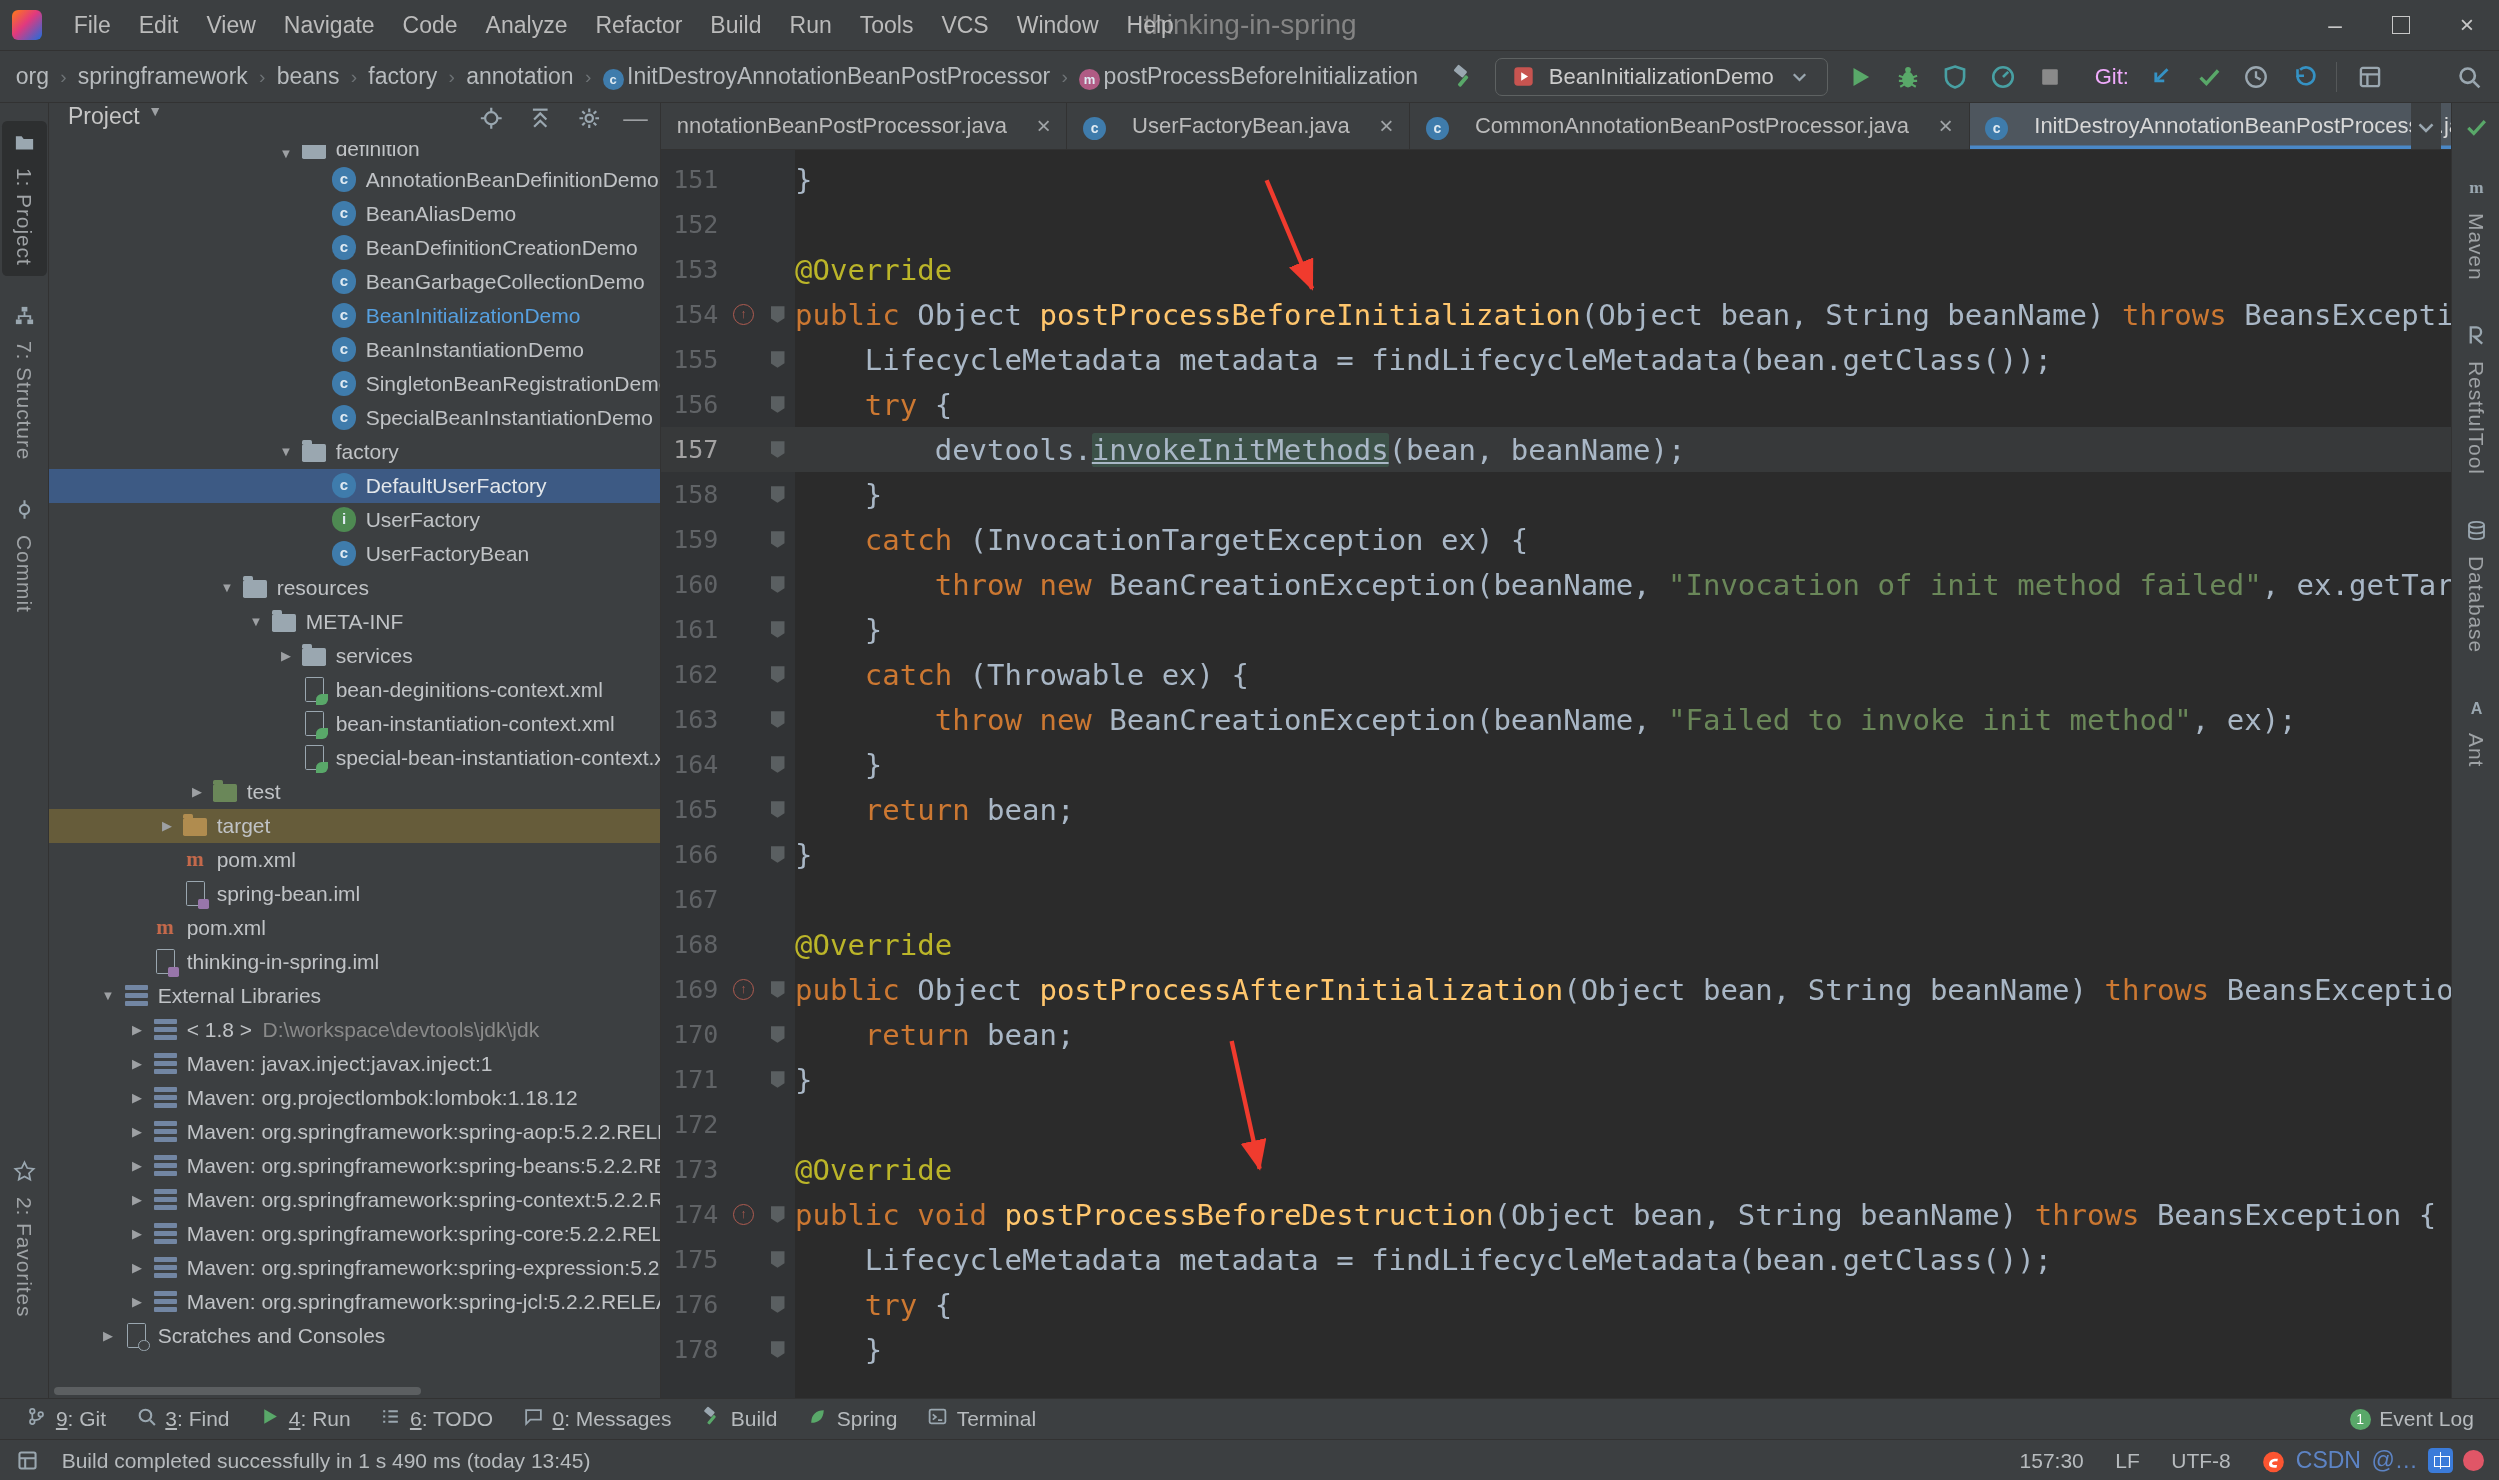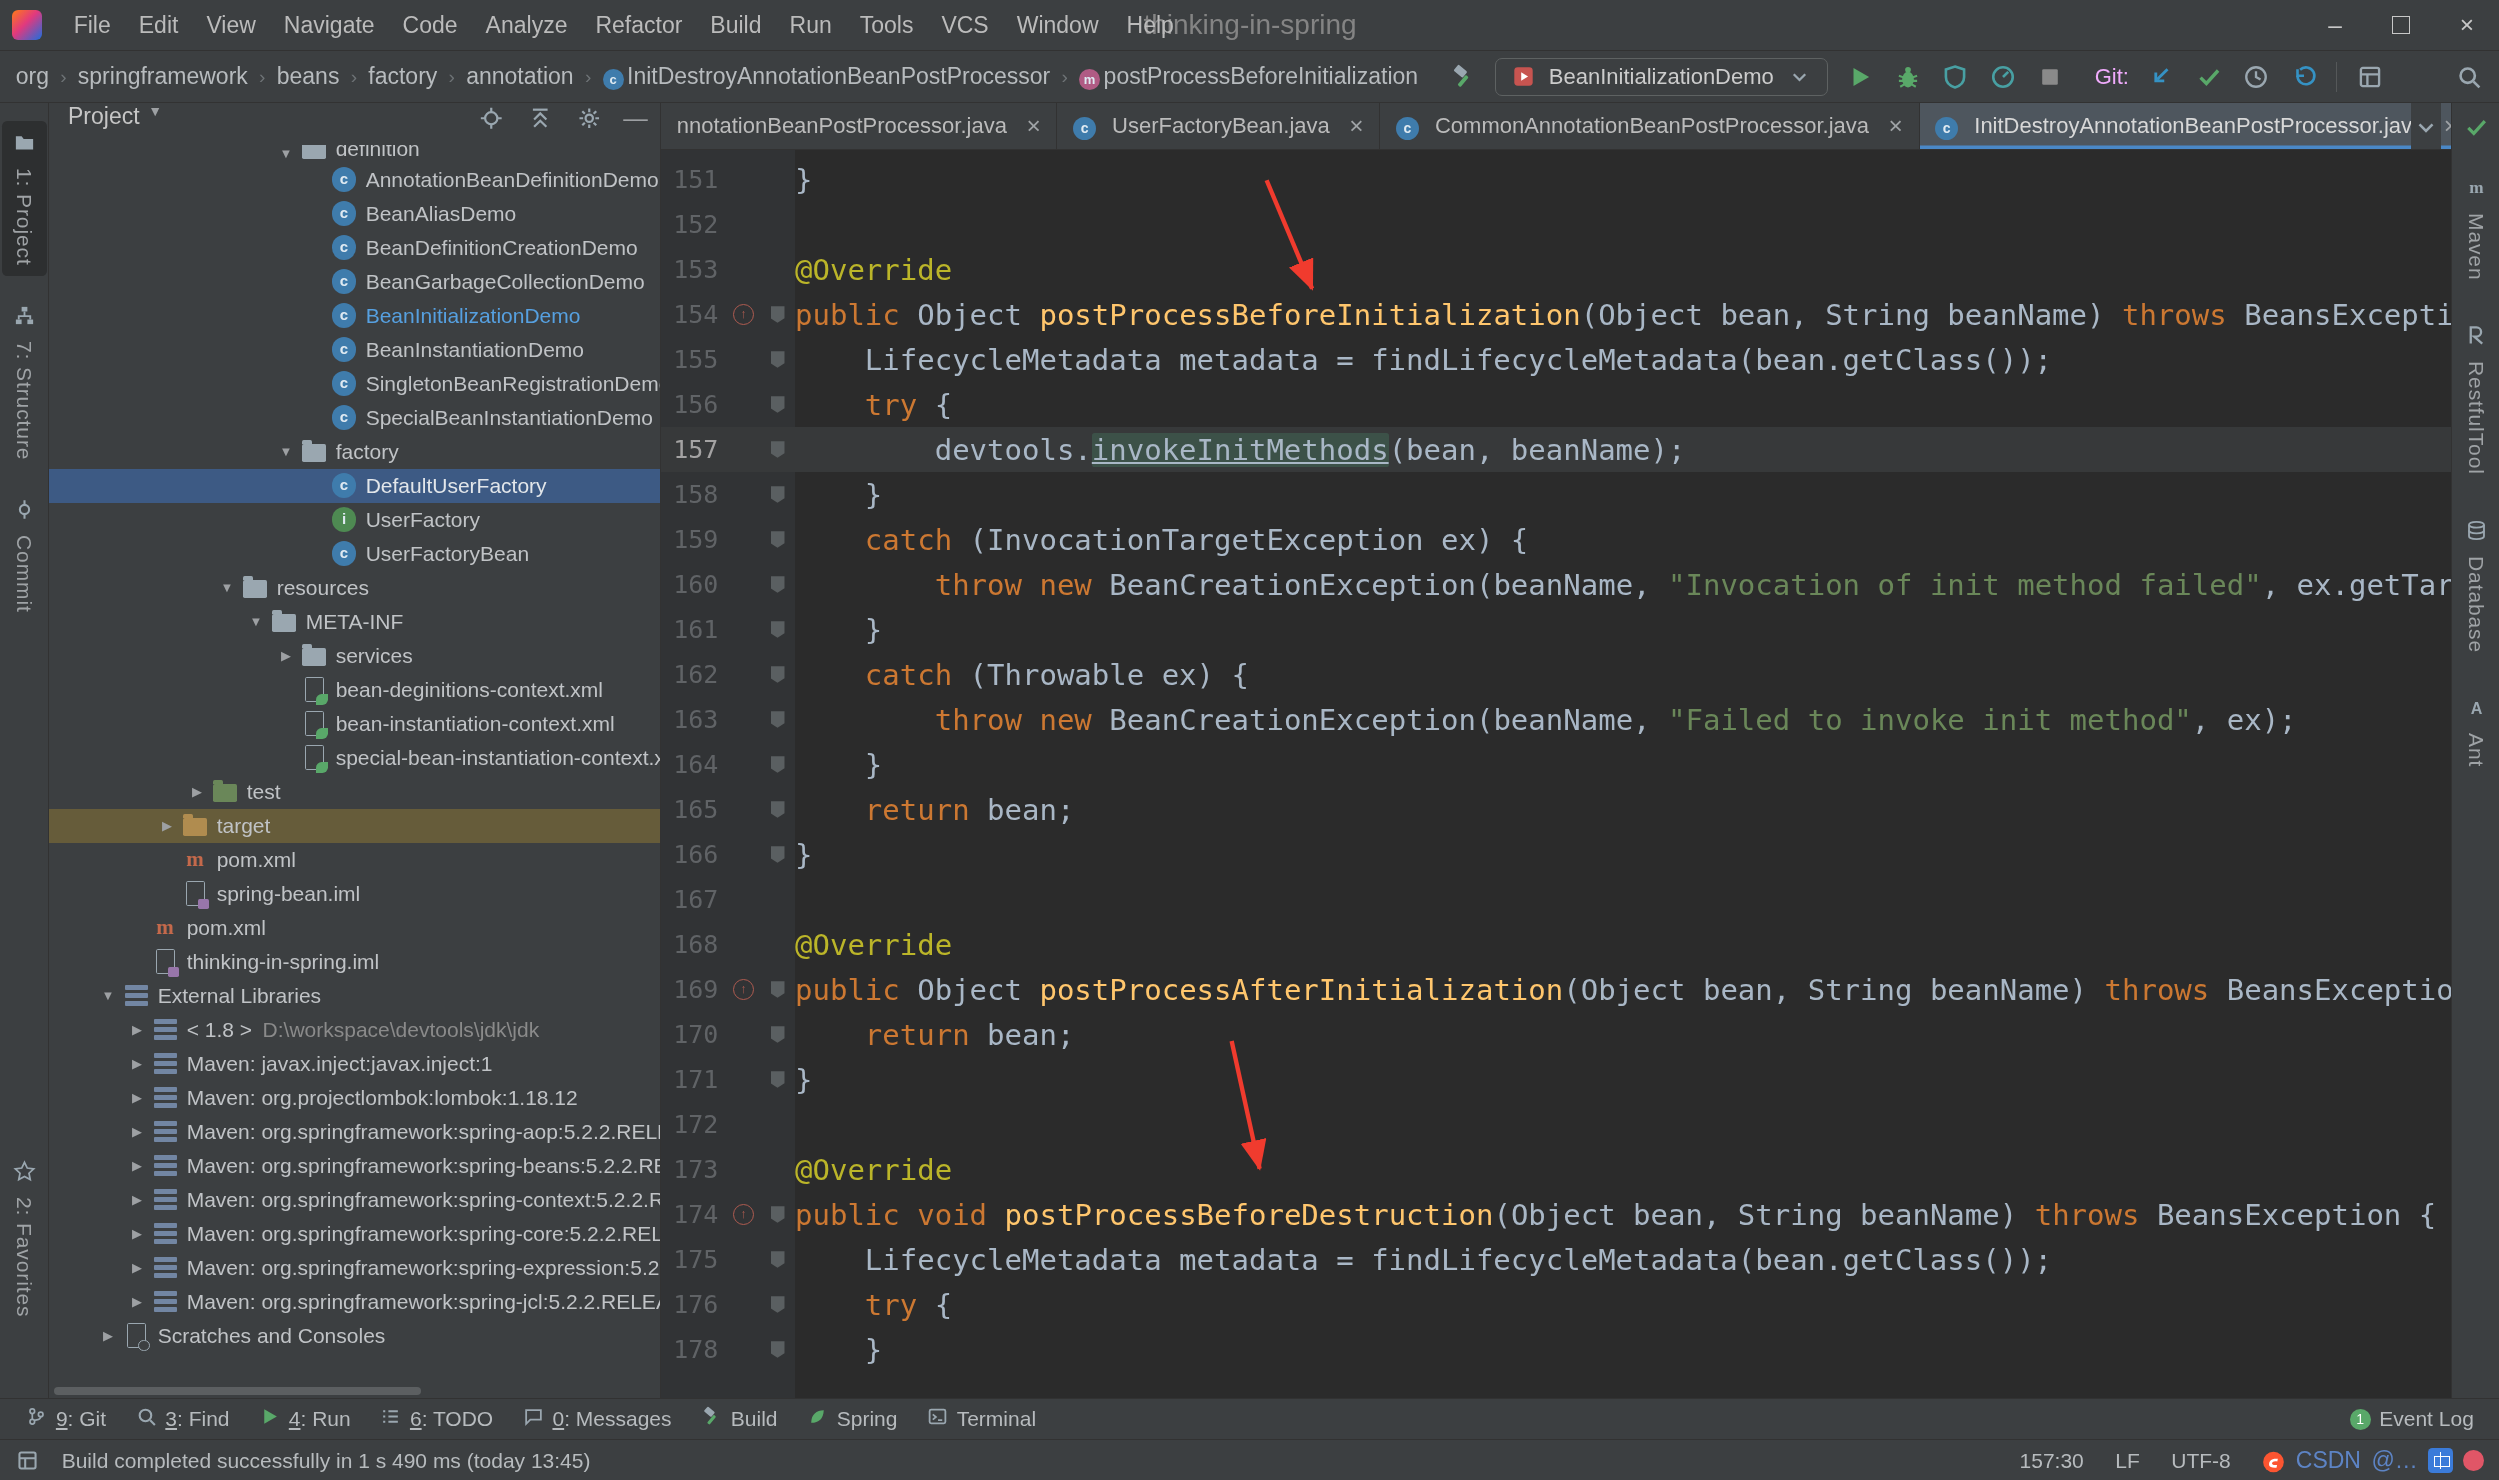--- a/index.html
+++ b/index.html
@@ -75,21 +75,21 @@
   .leafdot{position:absolute;right:-5.2px;bottom:-4.4px;width:11.4px;height:11.4px;border-radius:50% 0;background:#59A869;}
   .imldot{position:absolute;right:-5.2px;bottom:-4.4px;width:10.5px;height:10.5px;background:#9876AA;border-radius:1.7px;}
   .clockdot{position:absolute;right:-5.2px;bottom:-4.4px;width:11.4px;height:11.4px;border-radius:50%;border:1.7px solid #9AA7B0;background:#3c3f41;}
   .ic-mvn{color:#C4694B;font:700 21px/24.5px "Liberation Serif",serif;}
   .lib-ic{display:inline-flex;flex-direction:column;gap:2.6px;}
   .lib-ic i{width:23px;height:5.2px;background:#7286A3;border-radius:0.9px;display:block;}
 
   
   .editor{flex:1;display:flex;flex-direction:column;background:#2b2b2b;min-width:0;border-left:0.9px solid #323232;}
   .tabs{height:47px;background:#3c3f41;border-bottom:0.9px solid #323232;display:flex;align-items:stretch;overflow:hidden;position:relative;flex:0 0 47px;}
-  .tab{display:flex;align-items:center;gap:16px;padding:0 15.7px;font-size:22px;color:#bbbbbb;border-right:0.9px solid #323232;background:#3c3f41;flex:0 0 auto;}
+  .tab{display:flex;align-items:center;gap:26px;padding:0 15.7px;font-size:22px;color:#bbbbbb;border-right:0.9px solid #323232;background:#3c3f41;flex:0 0 auto;}
   .tab.active{background:#4e565e;color:#d8d8d8;box-shadow:inset 0 -3.5px 0 #4A88C7;}
   .tab .ic{width:23px;height:23px;font-size:14px;line-height:23px;}
   .tab .close{color:#9fa3a6;font-size:24.5px;margin-left:3.5px;}
   .tabs-right{position:absolute;right:10.5px;top:0;height:47px;display:flex;align-items:center;gap:15.7px;background:#3c3f41;}
   .code{flex:1;overflow:hidden;font-family:"DejaVu Sans Mono",monospace;font-size:29px;padding-top:7px;position:relative;
         background:linear-gradient(90deg,#313335 134px,#2b2b2b 134px);}
   .code-line{height:45px;display:flex;align-items:center;}
   .code-line.current{background:#37393a;}
   .gutter-num{width:66px;flex:0 0 66px;text-align:right;padding-right:8.7px;color:#606366;font-size:25px;}
   .current .gutter-num{color:#a4a3a3;}

